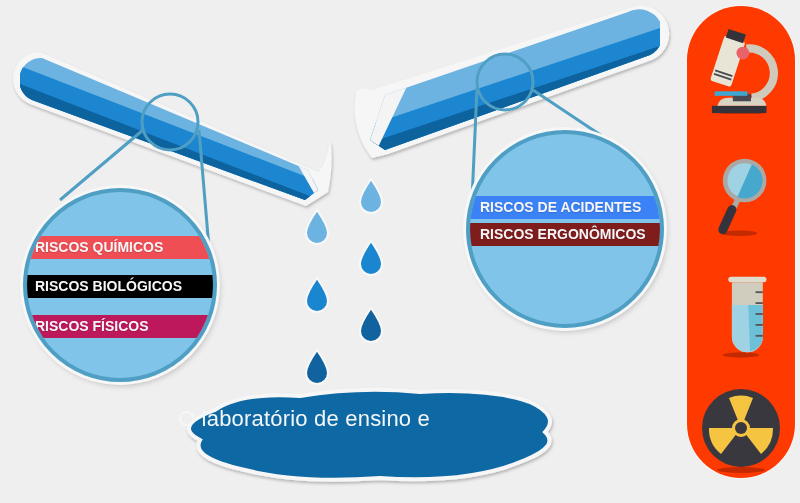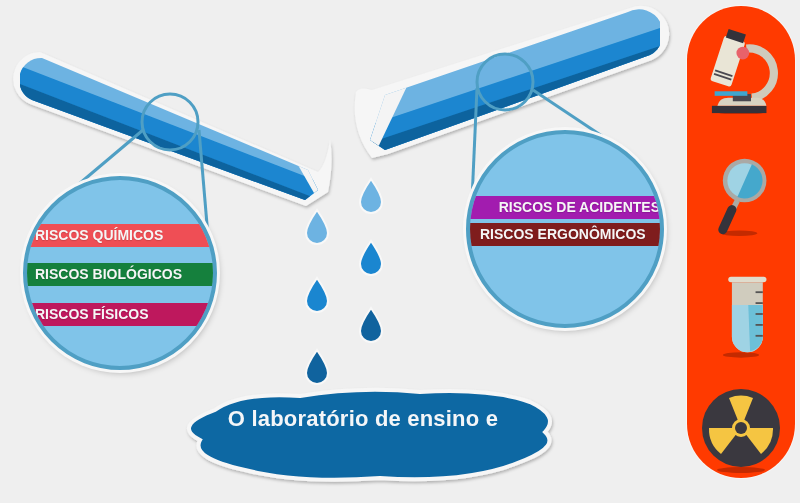--- a/index.html
+++ b/index.html
@@ -10,38 +10,38 @@
       position: relative;
     }
     .canvas { position: absolute; left: 0; top: 0; width: 800px; height: 503px; }
     .lens {
       position: absolute; border-radius: 50%;
       background: #80c4e9;
       border: 4px solid #4f9fc4;
       box-shadow: 0 0 0 3px #f7f7f7, 2px 3px 6px rgba(0,0,0,0.25);
       overflow: hidden;
     }
-    .lens-left { left: 23px; top: 176px; width: 186px; height: 186px; }
+    .lens-left { left: 23px; top: 188px; width: 186px; height: 186px; }
     .lens-right { left: 466px; top: 130px; width: 190px; height: 190px; }
     .band {
       position: absolute; left: 0; width: 100%;
       color: #f6f6f6; font-weight: bold; font-size: 14px;
       line-height: 23px; height: 23px;
       box-sizing: border-box; white-space: nowrap;
       text-shadow: 0 1px 1px rgba(0,0,0,0.15);
     }
     .lens-left .band { padding-left: 8px; }
     .lens-right .band { padding-left: 10px; }
     .title-cloud {
       position: absolute; left: 178px; top: 390px; width: 370px; height: 96px;
     }
     .title-text {
       position: absolute; left: 0; top: 14px; width: 100%;
-      text-align: center; color: #f4f6f8; font-size: 22px; line-height: 30px;
-      font-weight: bold; letter-spacing: 0.2px;
+      text-align: left; color: #f4f6f8; font-size: 22px; line-height: 30px;
+      font-weight: normal; letter-spacing: 0.2px;
     }
     .side-panel {
       position: absolute; left: 687px; top: 6px; width: 108px; height: 472px;
       background: #ff3a00; border-radius: 54px;
       box-shadow: 0 0 0 1px #f6f6f6;
     }
     .side-icon { position: absolute; left: 0; width: 108px; height: 100px; }
   </style>
 </head>
 <body>
@@ -103,30 +103,30 @@
 
     <g filter="url(#sh)">
       <path d="M 215 410 Q 240 392 300 396 Q 360 386 420 392 Q 490 388 530 402 Q 560 416 545 432 Q 560 446 525 460 Q 470 484 380 478 Q 300 484 245 470 Q 190 458 200 440 Q 172 426 215 410 Z" fill="#0f67a3" stroke="#f6f6f6" stroke-width="4"></path>
     </g>
   </svg>
 
   <div class="lens lens-left">
     <div class="band" style="top: 44px; background: rgb(239, 78, 85);">
       <span>RISCOS QUÍMICOS</span>
     </div>
-    <div class="band" style="top: 83px; background: #15803d;">
+    <div class="band" style="top: 83px; background: #000000;">
       <span>RISCOS BIOLÓGICOS</span>
     </div>
     <div class="band" style="top: 123px; background: #be185d;">
       <span>RISCOS FÍSICOS</span>
     </div>
   </div>
 
   <div class="lens lens-right">
-    <div class="band" style="top: 62px; background: #a21caf; text-align: right;">
+    <div class="band" style="top: 62px; background: #3b82f6;">
       <span>RISCOS DE ACIDENTES</span>
     </div>
     <div class="band" style="top: 89px; background: #7f1d1d;">
       <span>RISCOS ERGONÔMICOS</span>
     </div>
   </div>
 
   <div class="title-cloud">
     <div class="title-text">
       <div>O laboratório de ensino e</div>

